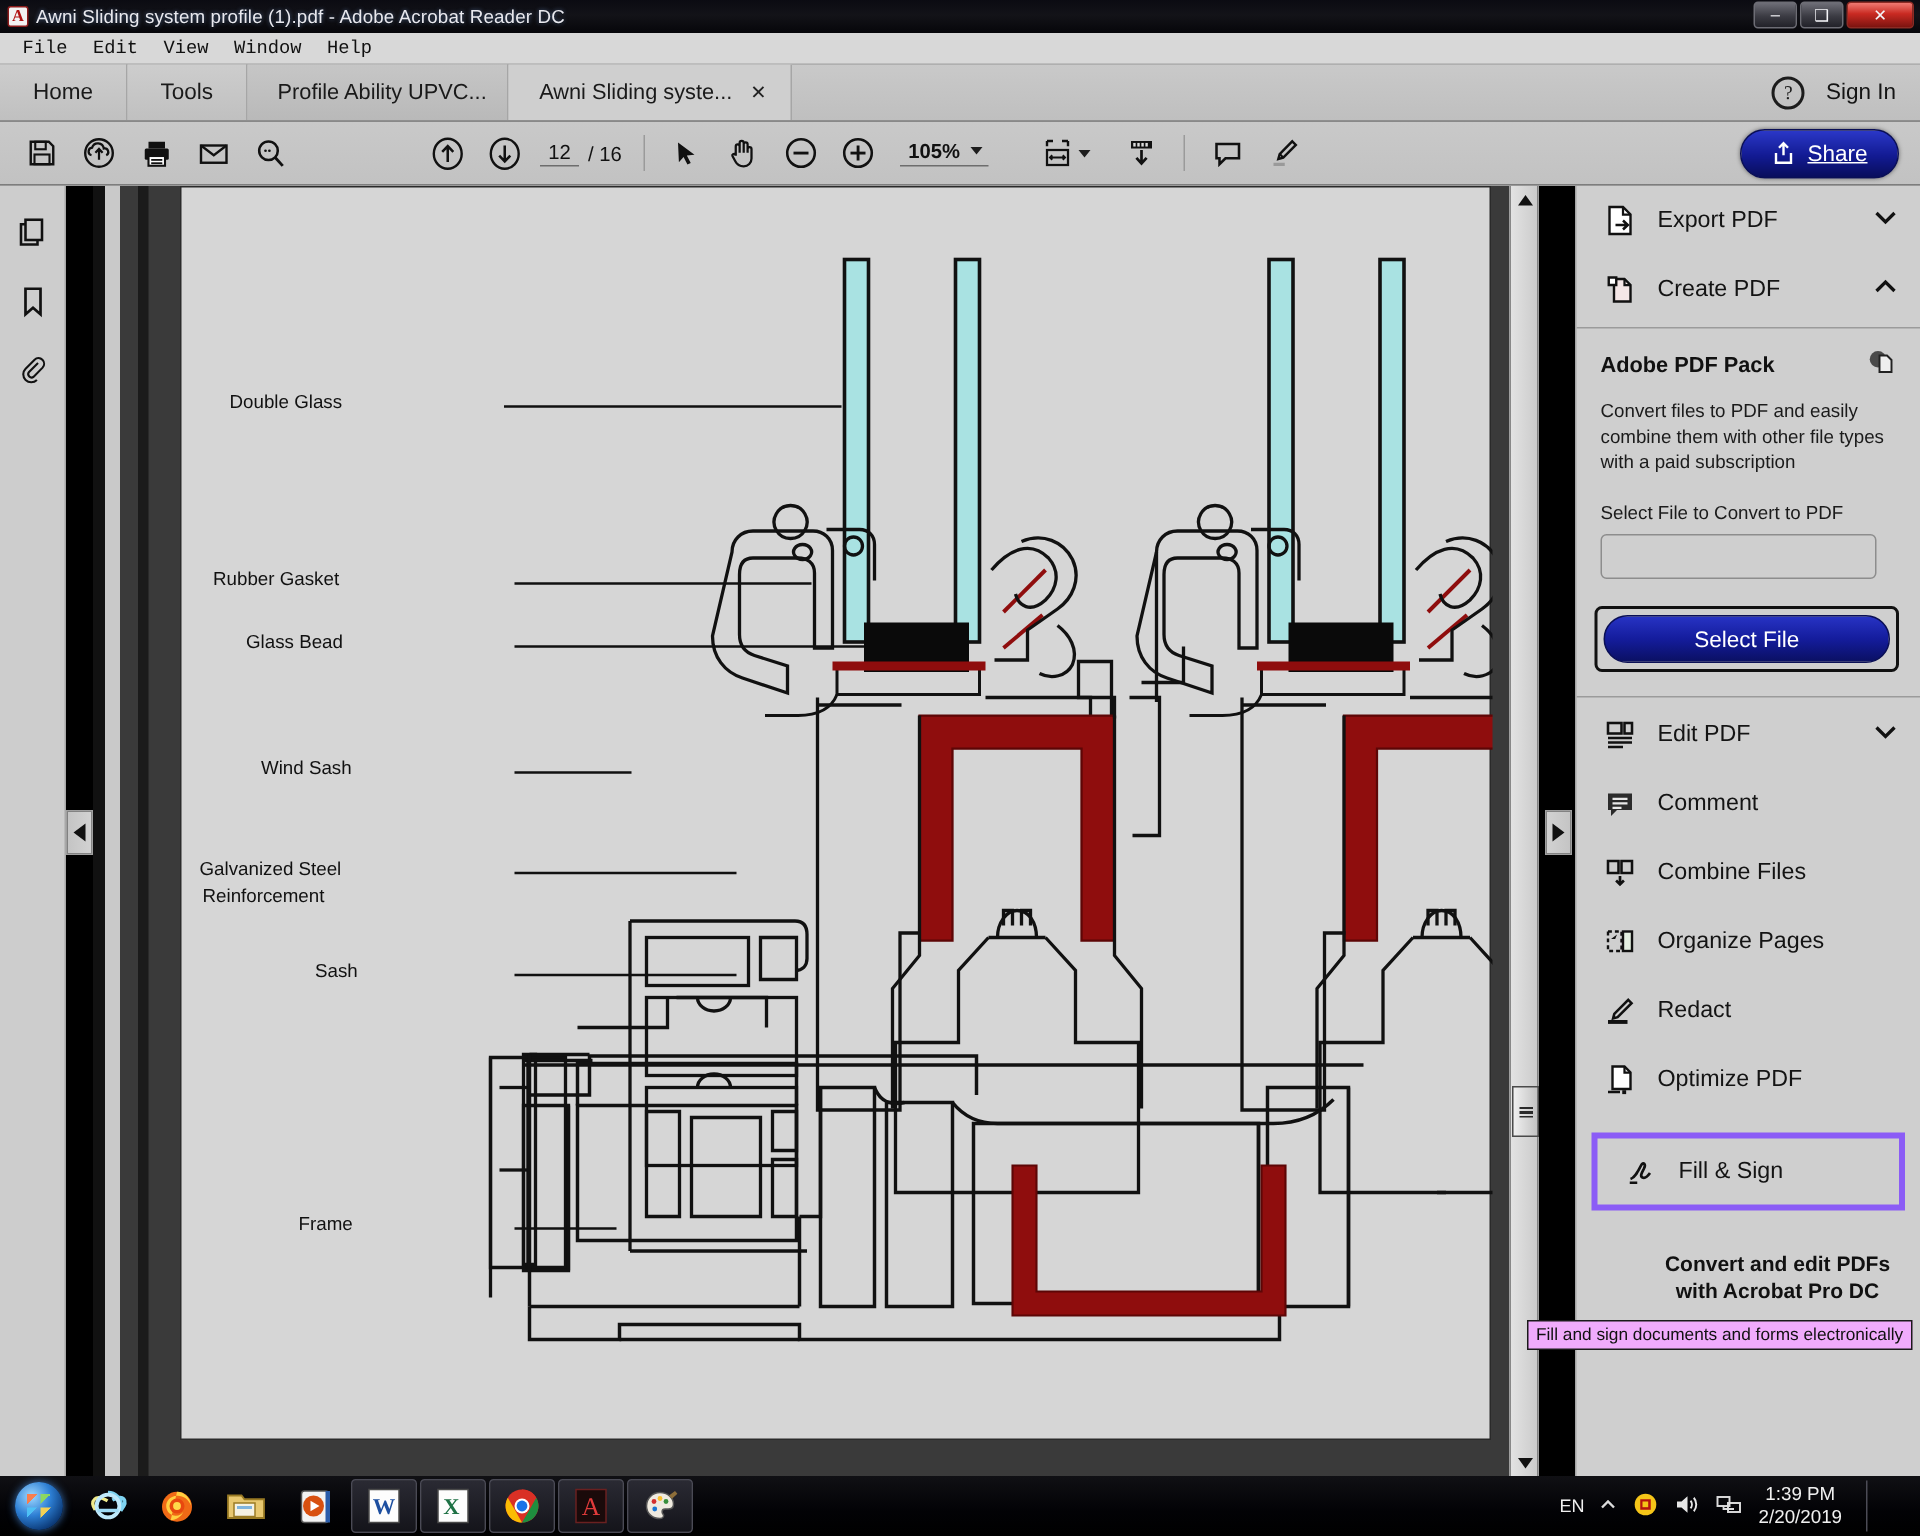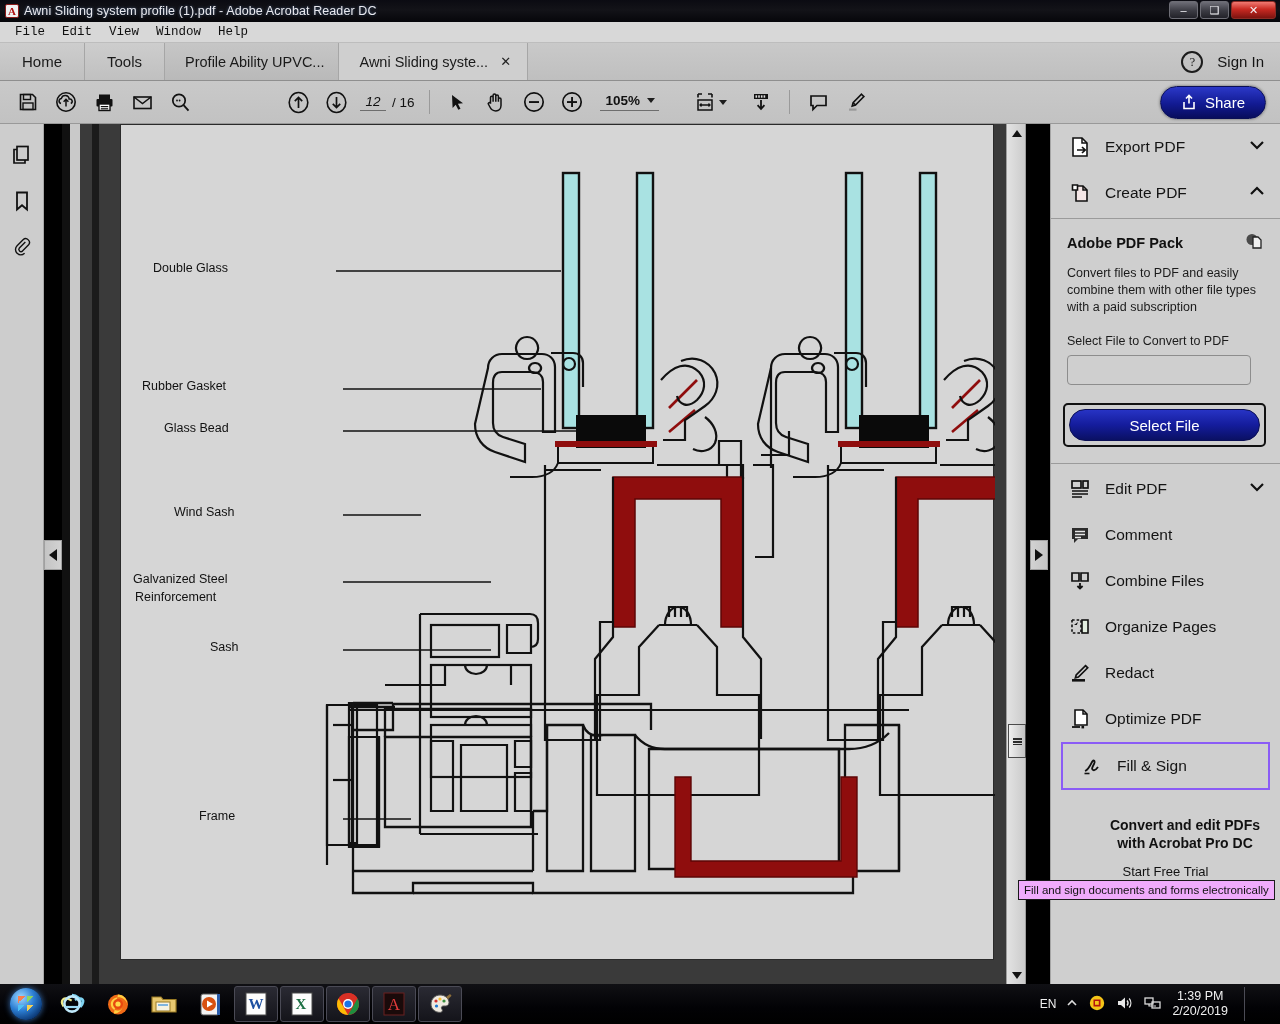--- a/index.html
+++ b/index.html
@@ -90,38 +90,38 @@
   }
   .tb {
     width: 36px; height: 33px; display: flex; align-items: center;
     justify-content: center; cursor: default; border-radius: 3px;
   }
   .tb svg { display: block; }
   .tb-sep { width: 1px; height: 24px; background: #9a9a9a; margin: 0 8px; }
   .page-box { display: flex; align-items: center; gap: 6px; margin: 0 4px; }
   .page-num {
     width: 26px; text-align: center; font-size: 13.5px; color: #111;
-    border-bottom: 1.5px solid #6d6d6d; padding-bottom: 1px; cursor: text; font-style: italic;
+    border-bottom: 1.5px solid #6d6d6d; padding-bottom: 1px; cursor: text;
   }
   .page-total { font-size: 13.5px; color: #111; }
   .zoom-box {
     display: flex; align-items: center; gap: 7px; margin-left: 8px;
     border-bottom: 1.5px solid #6d6d6d; padding: 0 4px 2px 6px; font-weight: bold;
   }
   .zoom-val { font-size: 13.5px; color: #111; }
   .caret-dn {
     width: 0; height: 0; border-left: 4.5px solid transparent;
     border-right: 4.5px solid transparent; border-top: 5.5px solid #1d1d1d;
   }
   .share-btn {
     margin-left: auto; margin-right: 14px; display: flex; align-items: center;
     gap: 8px; padding: 7px 20px; border-radius: 17px;
     background: linear-gradient(180deg,#2b38c8 0%,#121a92 55%,#080d5c 100%);
     color: #fff; font-size: 15px; cursor: default;
-    border: 1px solid #0a0f55; box-shadow: 0 0 3px rgba(0,0,0,.5);
+    border: 1px solid #0a0f55; box-shadow: 0 0 3px rgba(0,0,0,.5); text-decoration: underline;
   }
 
   
   .leftrail {
     position: absolute; top: 124px; left: 0; width: 44px; height: 860px;
     background: #cdcdcd; border-right: 1px solid #a8a8a8;
     display: flex; flex-direction: column; align-items: center; padding-top: 16px; gap: 16px;
   }
   .rail-ico {
     width: 30px; height: 30px; display: flex; align-items: center;
@@ -205,21 +205,21 @@
   }
   .selectfile-wrap {
     margin: 14px 14px 0 12px; padding: 4px; border: 2px solid #111; border-radius: 5px;
   }
   .selectfile {
     height: 32px; border-radius: 16px; color: #fff; font-size: 15px;
     display: flex; align-items: center; justify-content: center; cursor: default;
     background: linear-gradient(180deg,#2733c4 0%,#141c9c 50%,#0a1063 100%);
     border: 1px solid #0a0f55;
   }
-  .fillsign-box { margin: 0 10px; border: 2px solid #8b5cf6; background: #cfcfcf; }
+  .fillsign-box { margin: 12px 10px; border: 4px solid #8b5cf6; background: #cfcfcf; }
   .fillsign-box .rp-row { height: 44px; }
   .tooltip {
     position: absolute; left: 1018px; top: 880px; height: 20px;
     background: #f0abfc; border: 1px solid #1a1a1a; color: #111;
     font-size: 11.5px; display: flex; align-items: center; padding: 0 5px;
     white-space: nowrap; z-index: 60;
   }
   .promo { text-align: center; margin-top: 26px; }
   .promo-t { font-size: 14px; font-weight: bold; color: #111; line-height: 18px; margin-left: 39px; }
   .promo-l { font-size: 13px; color: #111; margin-top: 12px; cursor: default; }

